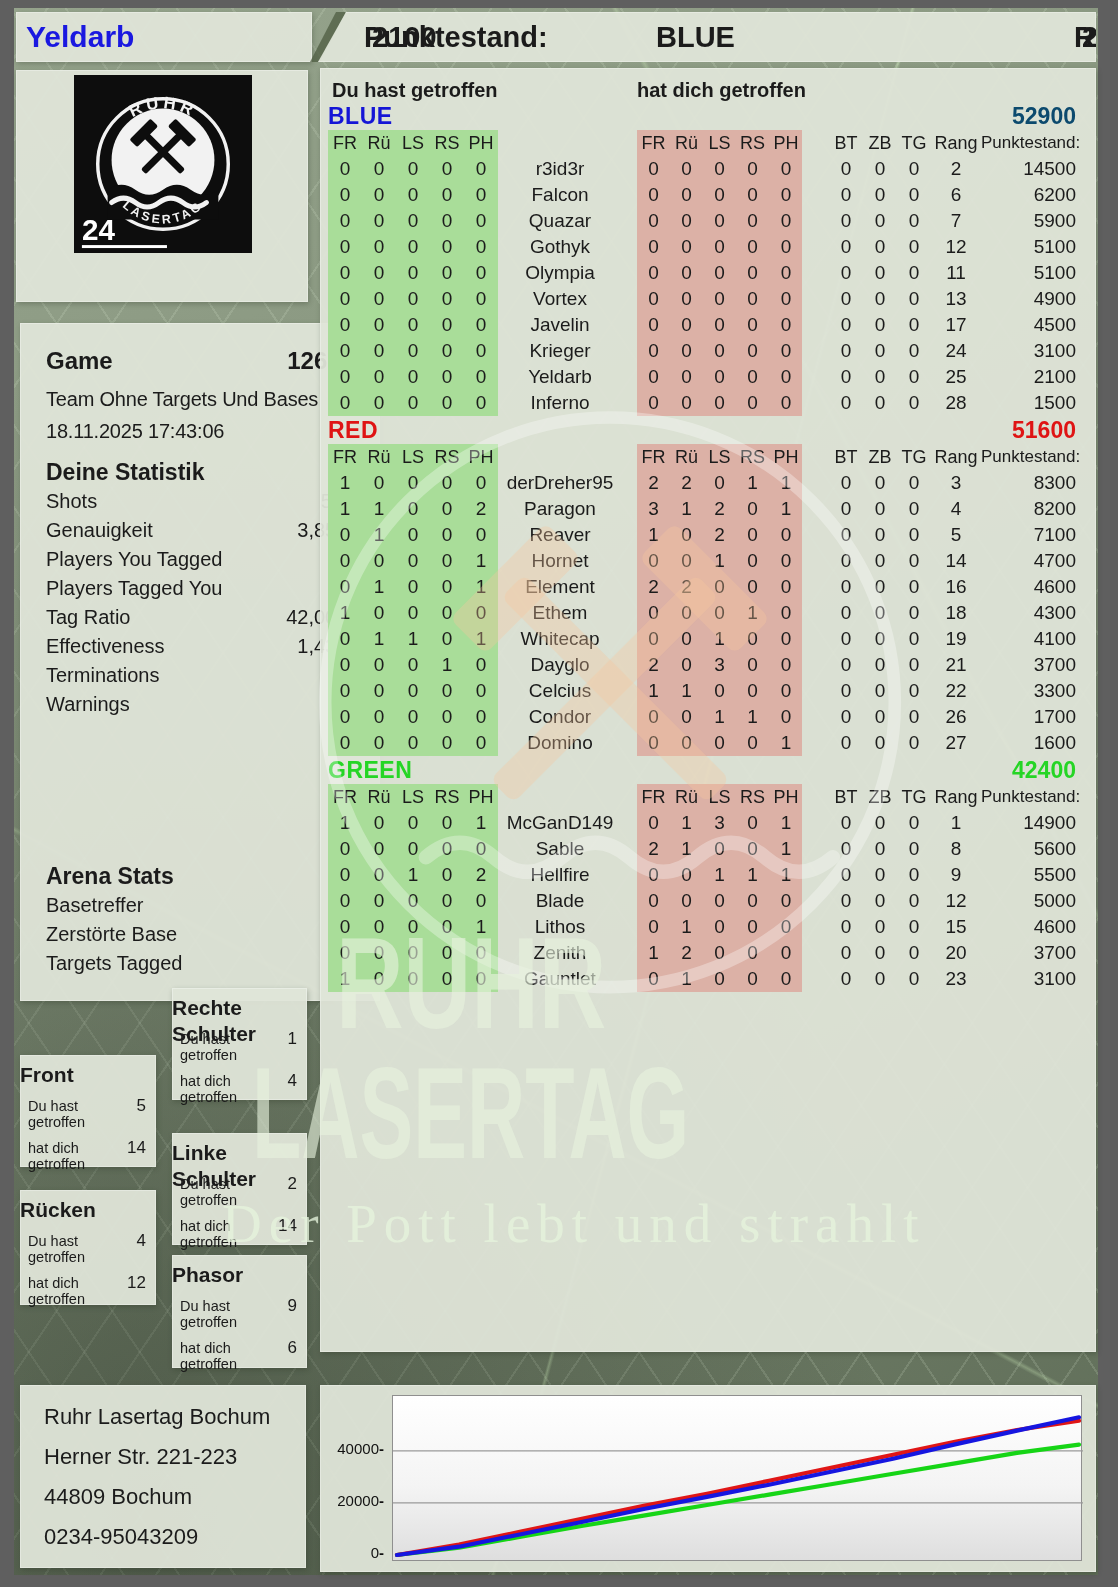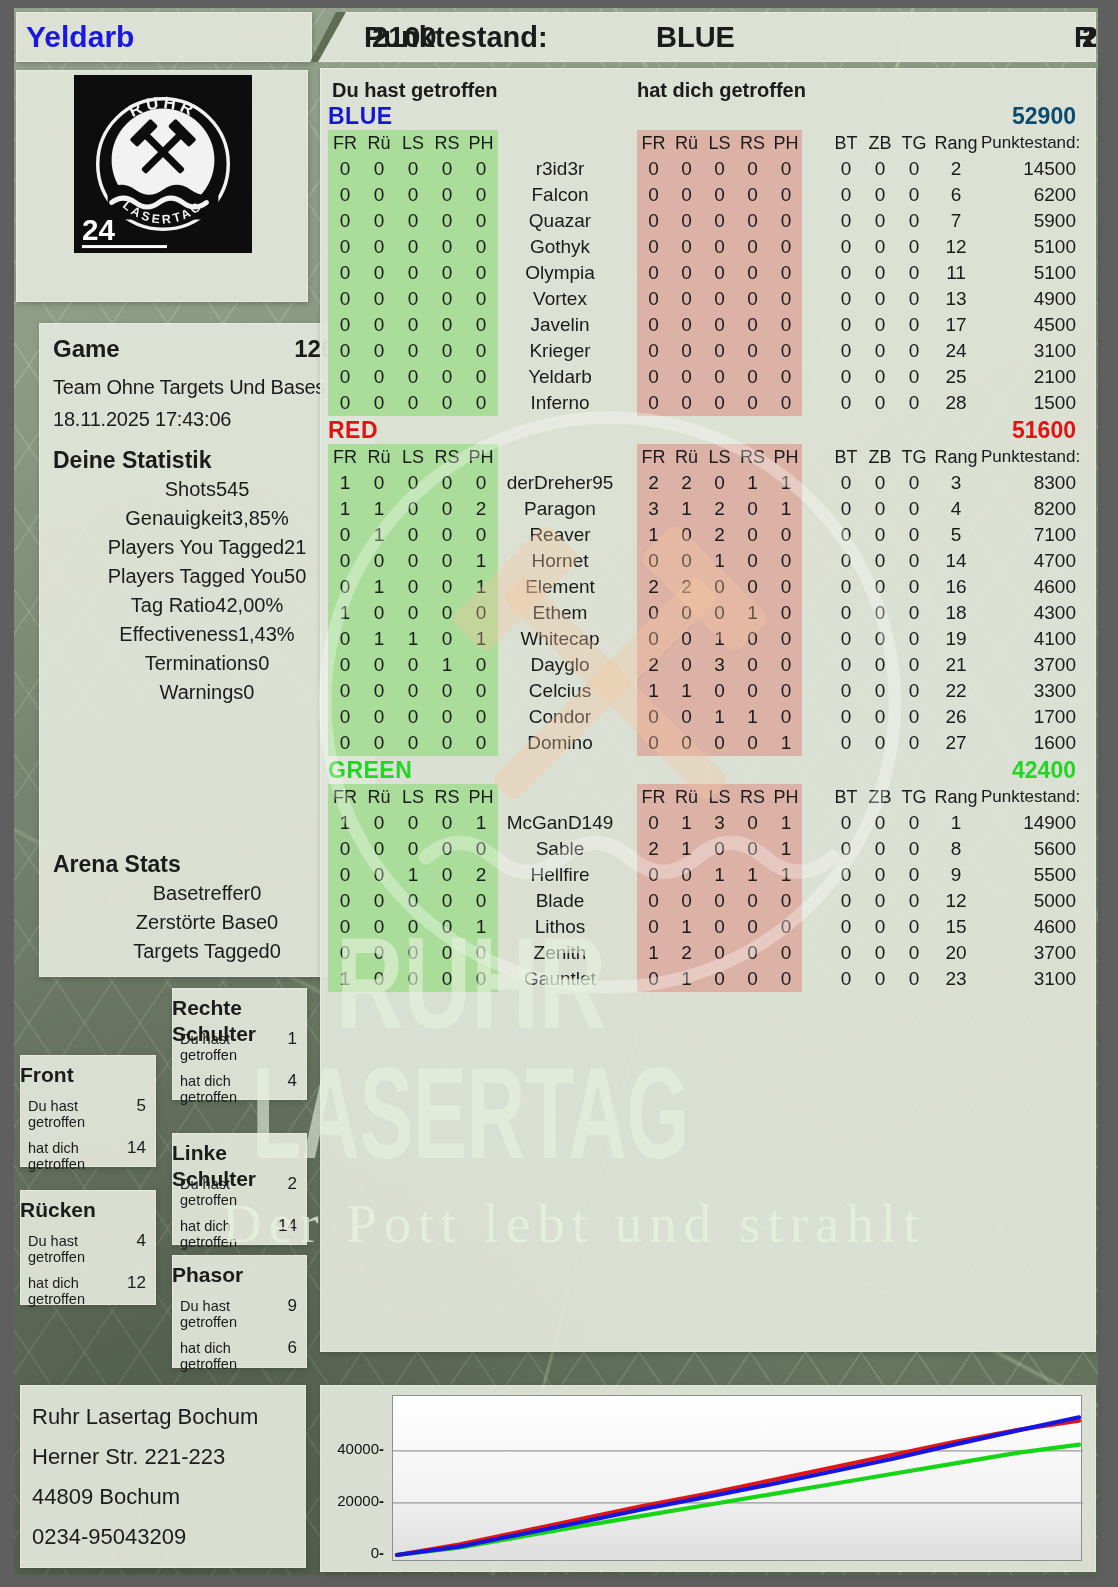--- a/index.html
+++ b/index.html
@@ -22,26 +22,26 @@
   .hdr-left .pname{position:absolute;left:10px;top:0;line-height:50px;font-size:30px;font-weight:bold;color:#1a18e0;}
   .bar-slant{position:absolute;left:306px;top:12px;width:44px;height:50px;z-index:2;
     clip-path:polygon(30px 0,40px 0,14px 100%,4px 100%);background:rgba(78,92,66,0.75);}
   .hdr-bar{left:318px;top:12px;width:778px;height:50px;clip-path:polygon(28px 0,100% 0,100% 100%,0 100%);}
   .hdr-bar span{position:absolute;top:0;line-height:50px;font-size:29px;font-weight:bold;white-space:nowrap;}
   .hb-punkte{left:46px;} .hb-team{left:338px;} .hb-rang{right:14px;}
   
   .logo-box{left:16px;top:70px;width:292px;height:232px;}
   .logo-box svg{position:absolute;left:58px;top:5px;}
   
-  .game-box{left:20px;top:323px;width:336px;height:654px;padding:0;margin-left:19px;}
+  .game-box{left:20px;top:323px;width:336px;height:654px;padding:12px;}
   .gb-inner{padding:10px 14px 0 14px;}
   .g-top{display:flex;justify-content:space-between;font-size:24px;font-weight:bold;height:32px;line-height:32px;}
   .g-line{font-size:20px;height:32px;line-height:44px;letter-spacing:-0.2px;}
   .sec-title{font-size:23px;font-weight:bold;height:30px;line-height:30px;margin-top:16px;}
-  .s-row{display:flex;justify-content:center;font-size:20px;height:29px;line-height:29px;}
+  .s-row{display:flex;justify-content:space-between;font-size:20px;height:29px;line-height:29px;}
   .arena-title{margin-top:142px;}
   
   .hz{position:absolute;z-index:2;background:rgba(223,229,216,0.95);
       box-shadow:inset 0 0 0 1px rgba(255,255,255,0.30),1px 2px 5px rgba(35,45,30,0.28);}
   .hz-title{text-align:left;font-size:21px;font-weight:bold;margin-top:7px;height:26px;line-height:26px;}
   .hz-row{display:flex;justify-content:space-between;align-items:baseline;padding:0 10px 0 8px;margin-top:8px;}
   .hz-row .lbl{font-size:14.5px;} .hz-row .val{font-size:17px;}
   .hz0{left:172px;top:988px;width:135px;height:112px;}
   .hz1{left:20px;top:1055px;width:136px;height:112px;}
   .hz2{left:172px;top:1133px;width:135px;height:112px;}
@@ -70,21 +70,21 @@
   .wm{position:absolute;z-index:4;pointer-events:none;white-space:nowrap;}
   .wm-big{font-weight:bold;font-size:130px;line-height:1;color:rgba(230,242,221,0.62);
           transform-origin:left top;}
   .wm-ruhr{left:336px;top:918px;transform:scaleX(0.72);}
   .wm-lasertag{left:252px;top:1048px;transform:scaleX(0.62);}
   .wm-slogan{left:222px;top:1192px;font-family:"Liberation Serif",serif;font-size:55px;
              letter-spacing:7px;color:rgba(230,243,221,0.78);}
   .wm-circle{position:absolute;left:300px;top:402px;z-index:3;pointer-events:none;}
   
   .addr-box{left:20px;top:1385px;width:286px;height:183px;}
-  .addr-inner{padding:12px 0 0 12px;}
+  .addr-inner{padding:12px 0 0 24px;}
   .addr-line{font-size:22px;height:40px;line-height:40px;}
   .chart-box{left:320px;top:1385px;width:776px;height:187px;}
   .plot{position:absolute;left:72px;top:10px;width:690px;height:166px;
         background:linear-gradient(#ffffff 0%,#f4f4f4 55%,#dedede 100%);
         border:1.5px solid #8f8f8f;box-sizing:border-box;}
   .ytick{position:absolute;right:712px;width:60px;text-align:right;font-size:15px;color:#111;}
   .ytick::after{content:"-";font-weight:bold;}
 </style>
 </head>
 <body>

